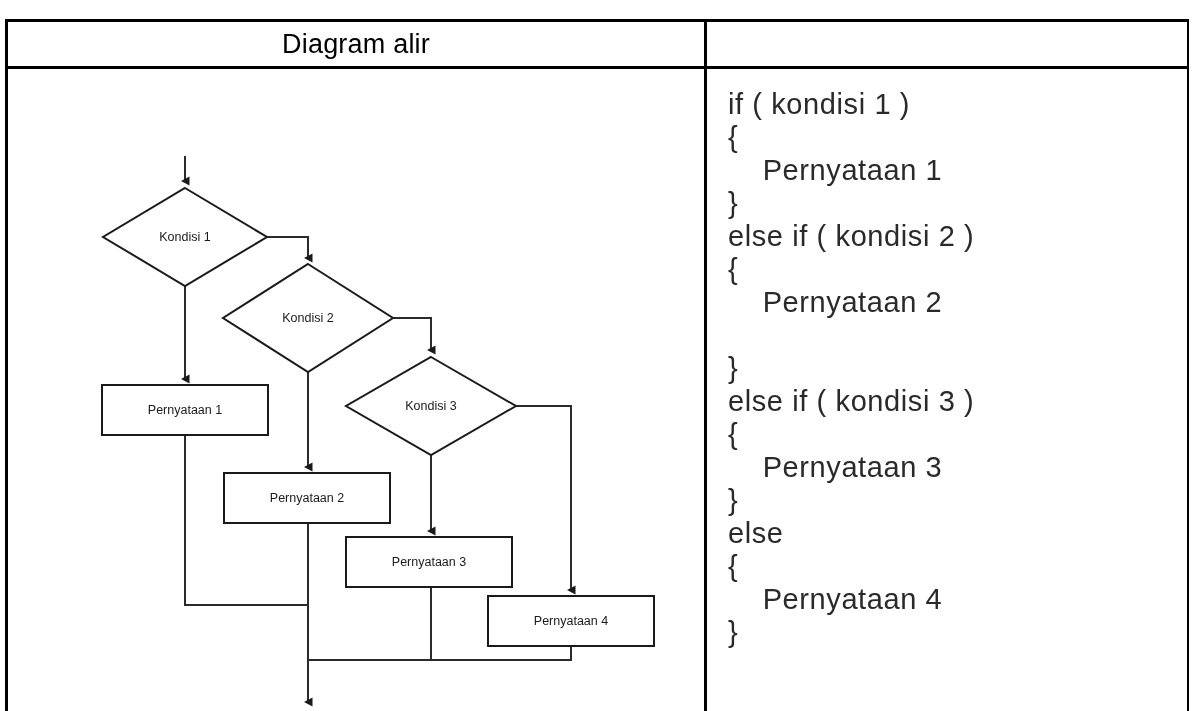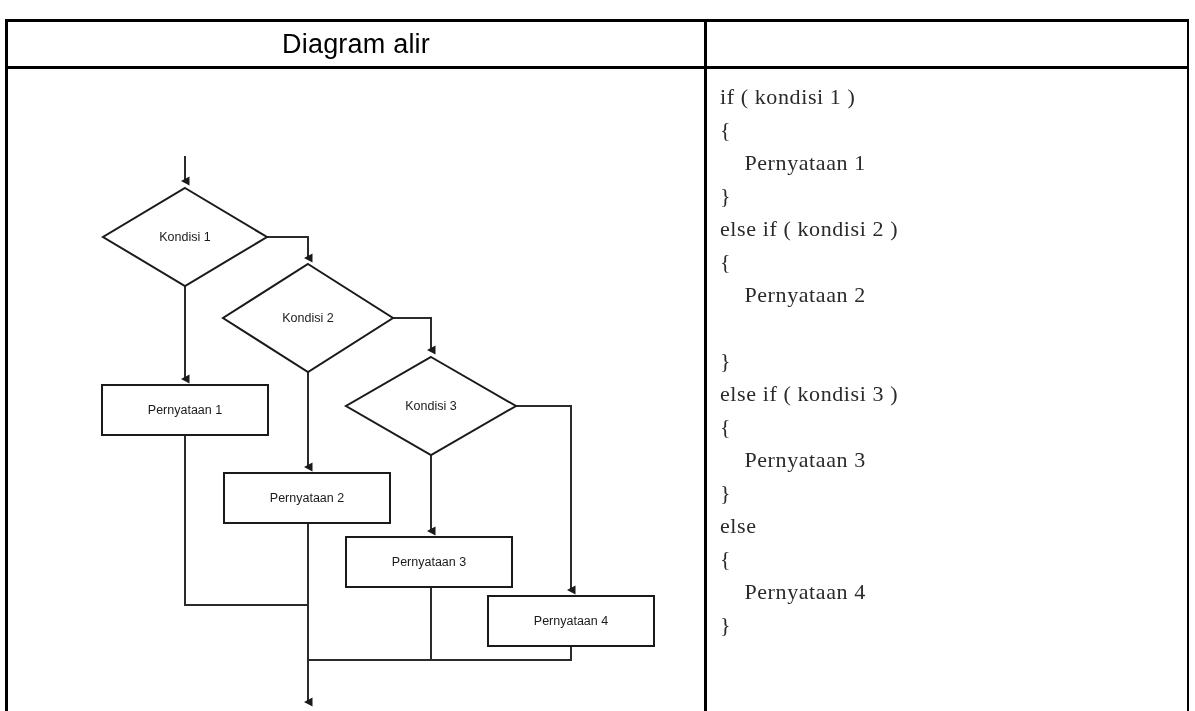--- a/index.html
+++ b/index.html
@@ -85,23 +85,23 @@
     stroke:#2b2b2b;
     stroke-width:2;
     fill:none;
   }
 
   
   .code{
     position:absolute;
     left:13px;
     top:11px;
-    margin:0;
-    font-family:Liberation Serif, serif;
-    font-size:22px;
+    margin:8px;
+    font-family:Liberation Sans, sans-serif;
+    font-size:29px;
     line-height:33px;
     color:#2a2a2a;
     white-space:pre;
     letter-spacing:.6px;
   }
 </style>
 </head>
 <body>
 
 <div class="sheet">

